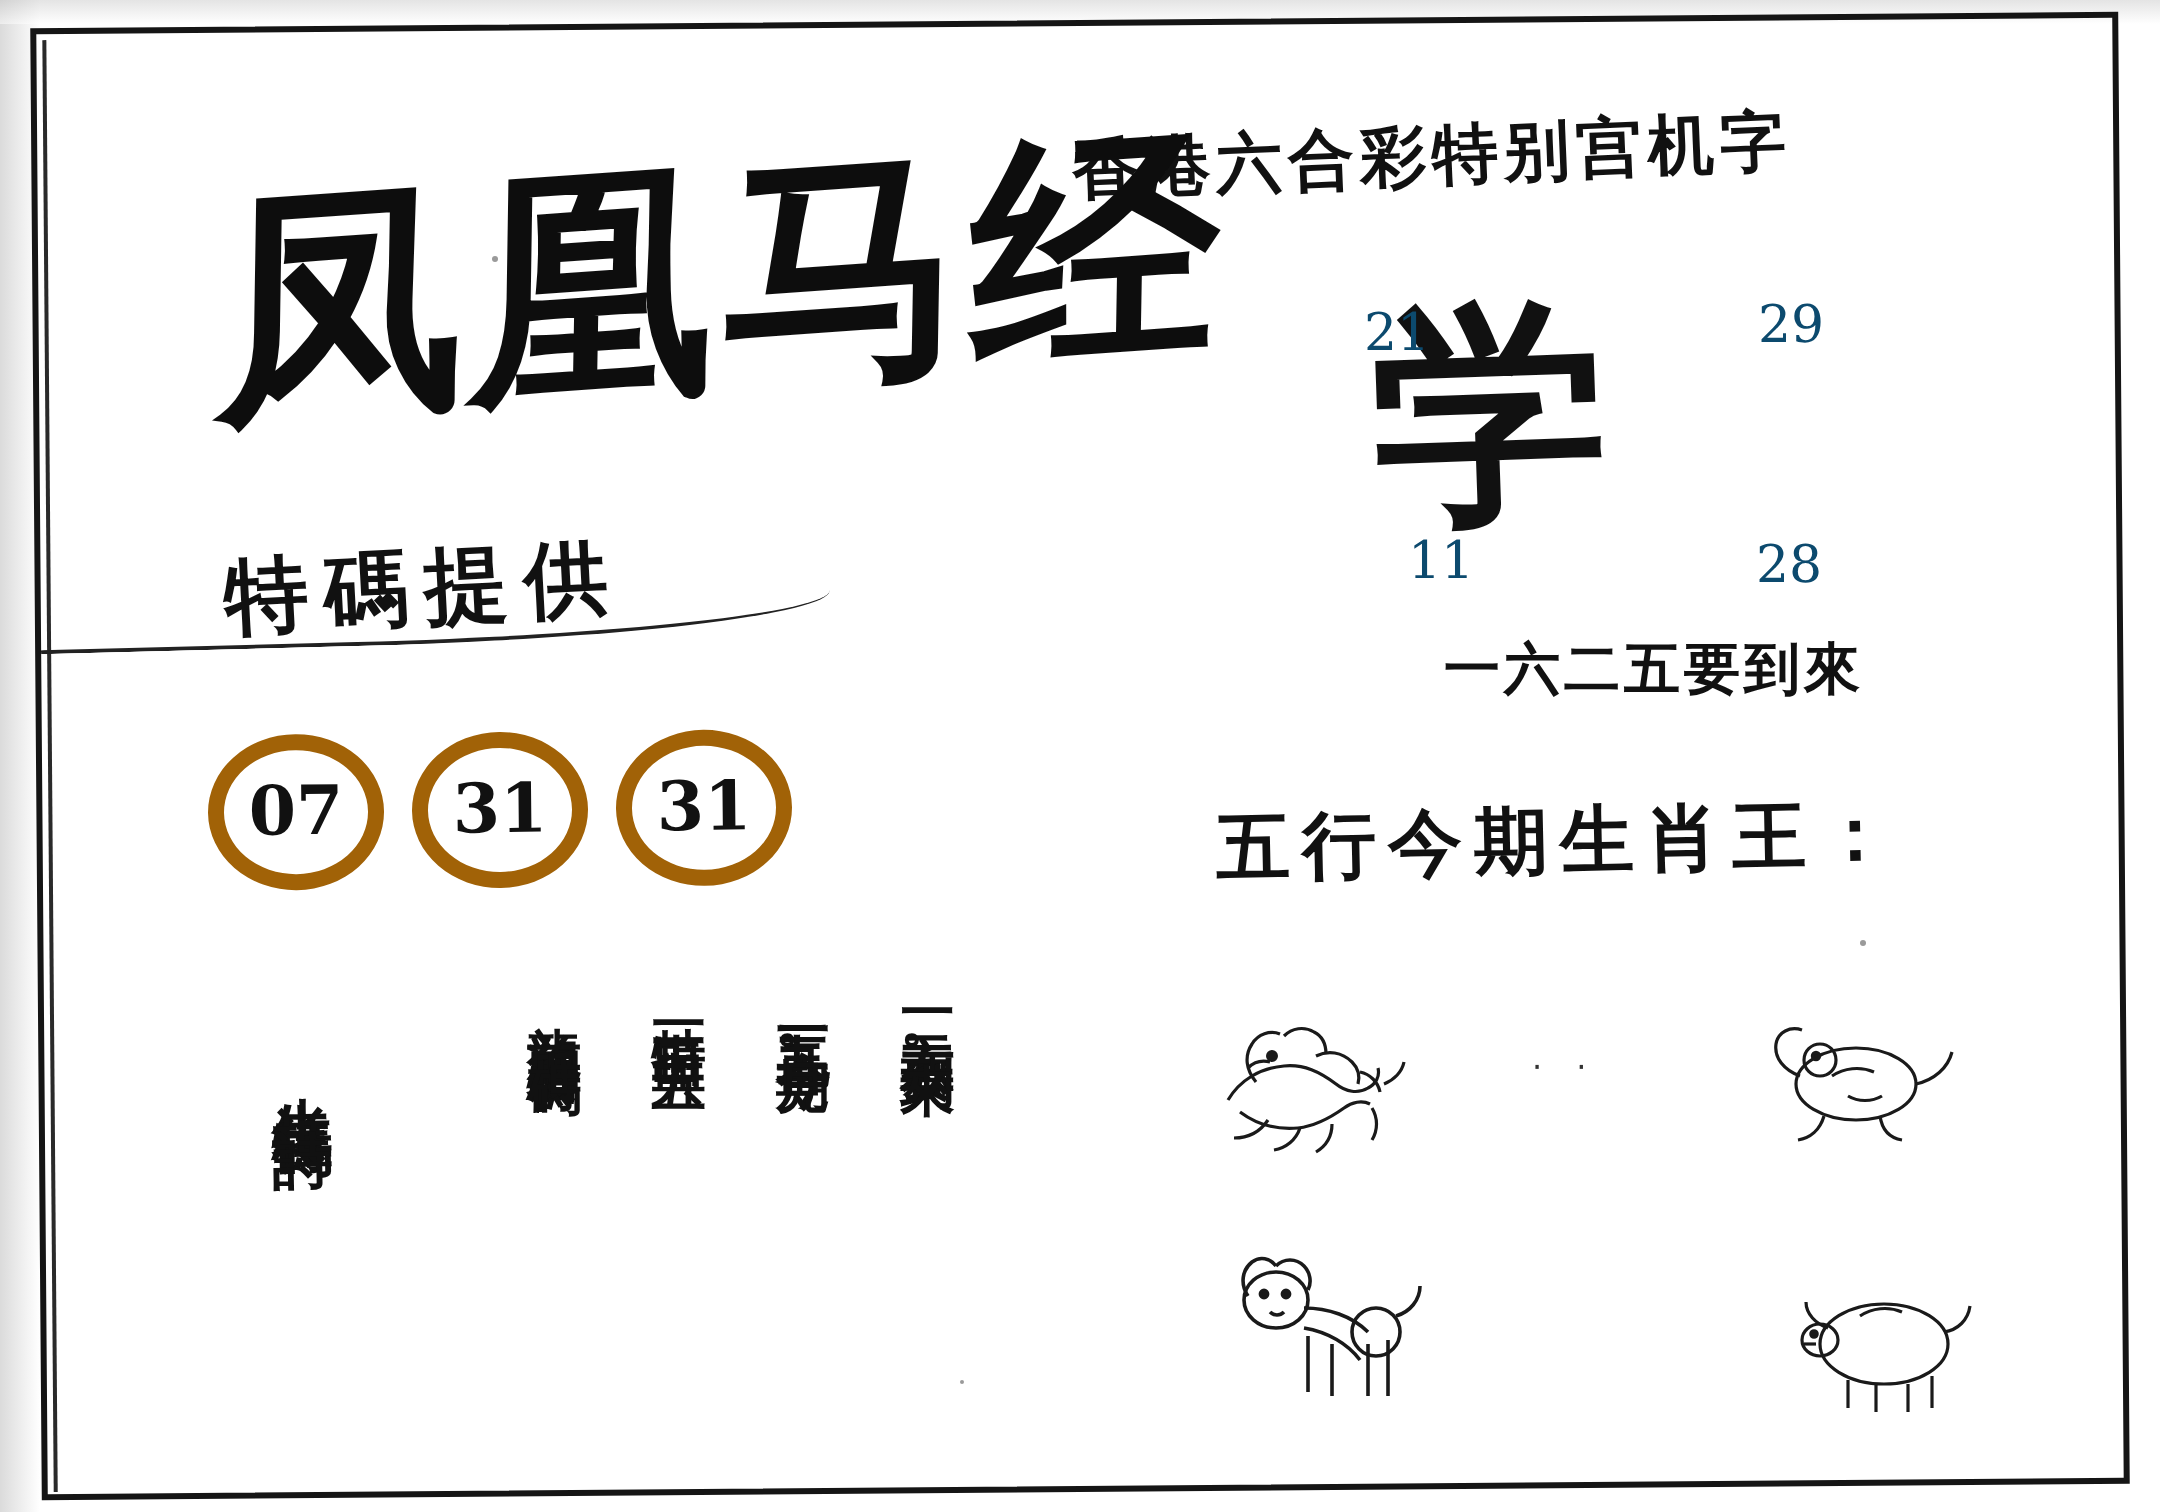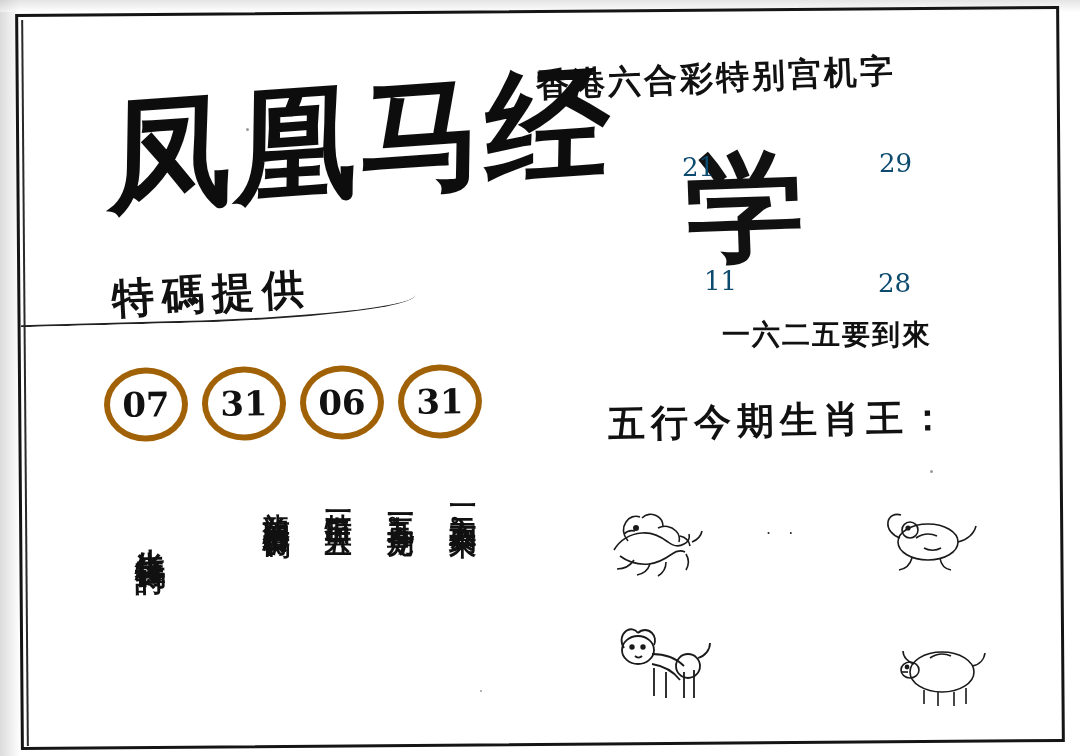--- a/index.html
+++ b/index.html
@@ -140,21 +140,21 @@
     position: absolute;
     left: 104px;
     top: 366px;
     display: flex;
     gap: 14px;
     transform: rotate(-0.6deg);
   }
   .ball {
     width: 72px;
     height: 62px;
-    border: 6px solid #a16207;
+    border: 8px solid #a16207;
     border-radius: 50%;
     display: flex;
     align-items: center;
     justify-content: center;
     font-family: "DejaVu Serif", "Liberation Serif", serif;
     font-weight: bold;
     font-size: 34px;
     background: #ffffff;
   }
 
@@ -261,21 +261,20 @@
   <div class="corner-num cn-tl">21</div>
   <div class="corner-num cn-tr">29</div>
   <div class="corner-num cn-bl">11</div>
   <div class="corner-num cn-br">28</div>
 
   <div class="issue">一六二五要到來</div>
 
   <div class="balls">
     <div class="ball">07</div>
     <div class="ball">31</div>
-    <div class="ball">06</div>
     <div class="ball">31</div>
   </div>
 
   <div class="wuxing">五行今期生肖王：</div>
 
   <div class="poem-title">生肖特碼詩</div>
 
   <div class="poem">
     <div class="poem-col">龍前狗后出特碼</div>
     <div class="poem-col">特出一二與一五</div>

